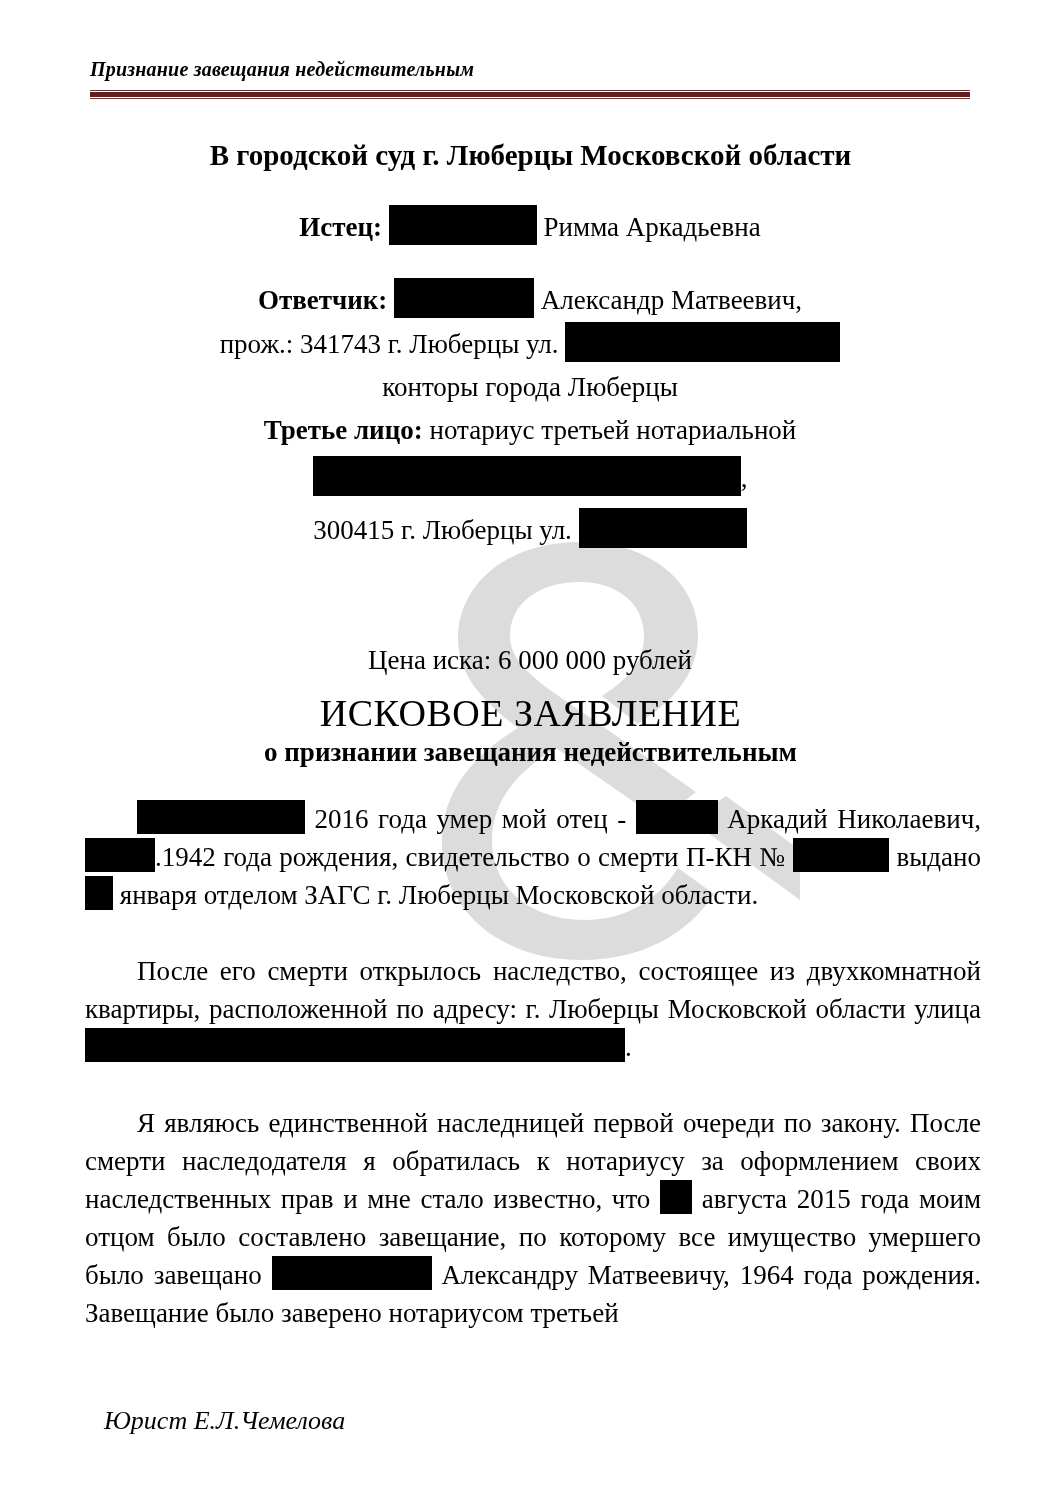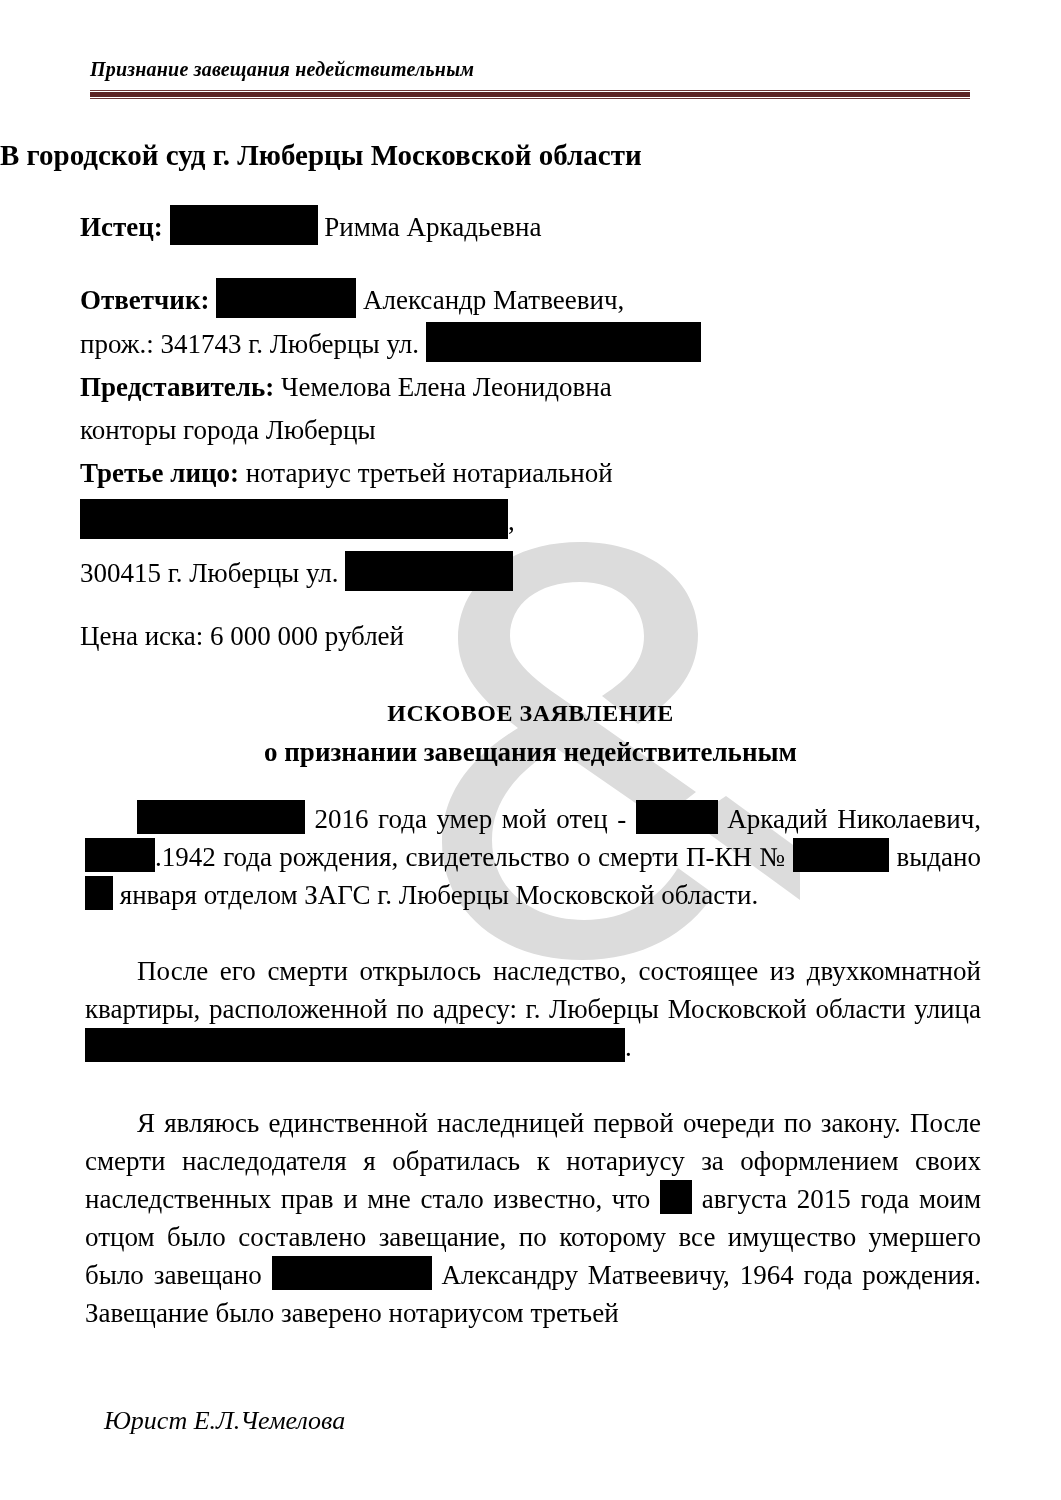--- a/index.html
+++ b/index.html
@@ -64,70 +64,71 @@
     height: 5px;
     background: #5b2121;
   }
 
   
   .court-line {
     position: absolute;
     left: 0;
     top: 137px;
     width: 1061px;
+    text-align: center;
     font-weight: bold;
     font-size: 29px;
     line-height: 36px;
   }
 
   .party-block {
     position: absolute;
     left: 80px;
     top: 205px;
     width: 900px;
     font-size: 27px;
     line-height: 43px;
   }
   .pline {
-    text-align: left;
+    text-align: center;
     white-space: nowrap;
     position: relative;
   }
   .lbl { font-weight: bold; }
 
   
   .redact {
     display: inline-block;
     background: #000000;
     vertical-align: -6px;
     height: 34px;
   }
   .redact.tall { height: 40px; vertical-align: -9px; }
 
   .price-line {
     position: absolute;
     left: 80px;
-    top: 617px;
+    top: 641px;
     width: 900px;
-    text-align: left;
+    text-align: center;
     font-size: 27px;
     line-height: 38px;
     white-space: nowrap;
   }
 
   .doc-title {
     position: absolute;
     left: 0;
     top: 693px;
     width: 1061px;
     text-align: center;
   }
   .doc-title .t1 {
-    font-weight: bold;
-    font-size: 24px;
+    font-weight: normal;
+    font-size: 38px;
     line-height: 40px;
     letter-spacing: 0.5px;
   }
   .doc-title .t2 {
     font-weight: bold;
     font-size: 27px;
     line-height: 38px;
   }
 
   .para {
@@ -191,24 +192,20 @@
       <span class="lbl">Ответчик:</span>
       <span class="redact tall" style="width:140px;"></span>
       <span>Александр Матвеевич,</span>
     </div>
 
     <div class="pline">
       <span>прож.: 341743 г. Люберцы ул.</span>
       <span class="redact tall" style="width:275px;"></span>
     </div>
 
-    <div class="pline">
-      <span class="lbl">Представитель:</span>
-      <span>Чемелова Елена Леонидовна</span>
-    </div>
 
     <div class="pline">
       <span>конторы города Люберцы</span>
     </div>
 
     <div class="pline">
       <span class="lbl">Третье лицо:</span>
       <span>нотариус третьей нотариальной</span>
     </div>
 

